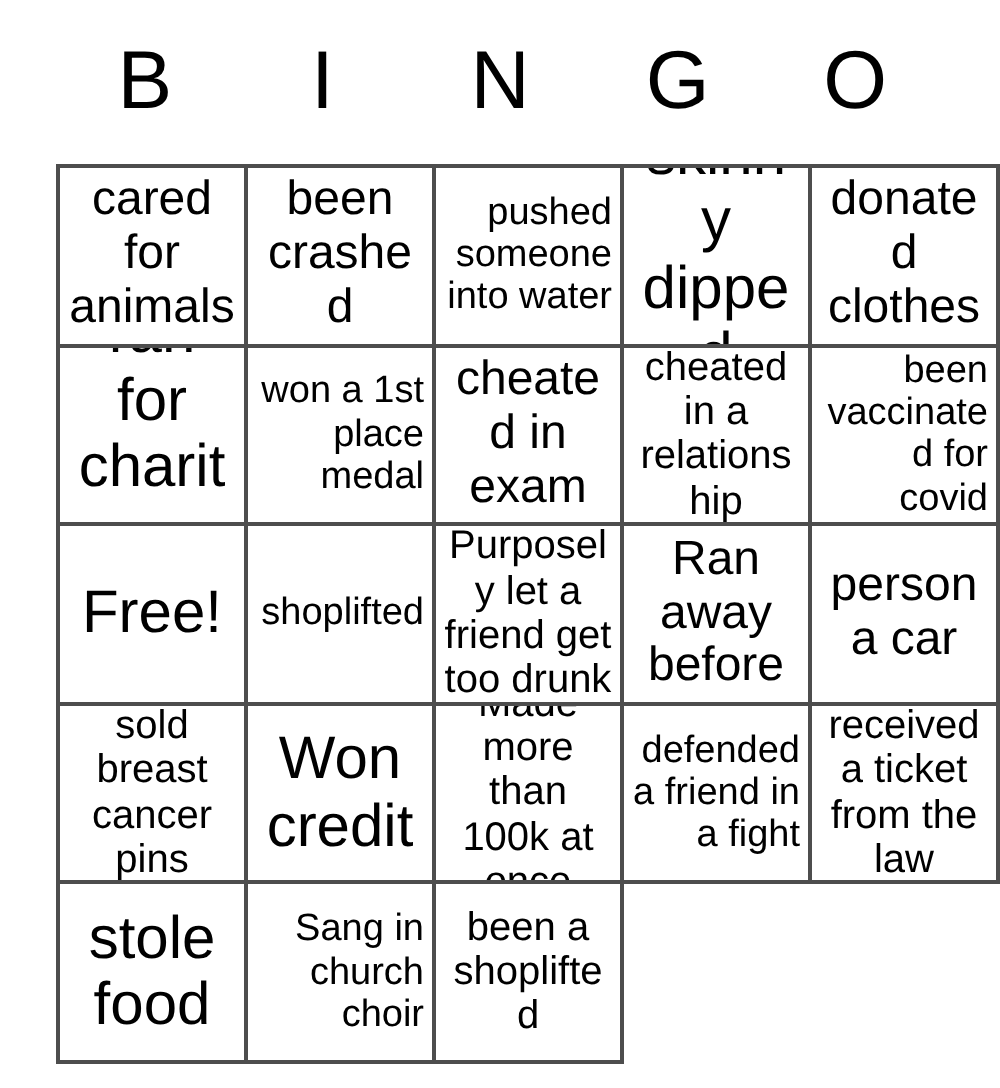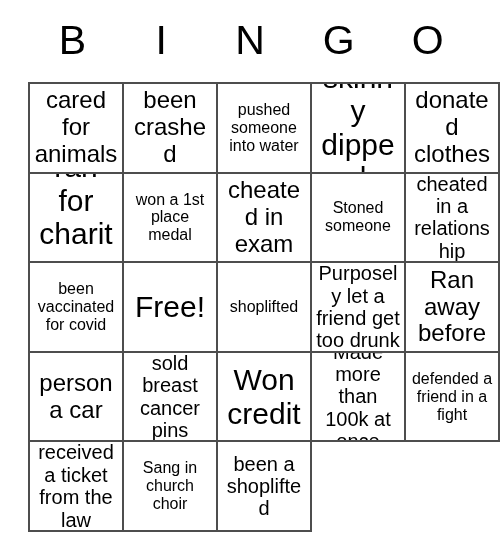--- a/index.html
+++ b/index.html
@@ -79,21 +79,21 @@
     width: 100%;
     text-align: center;
     line-height: 1.12;
     word-wrap: break-word;
     hyphens: none;
   }
 
   
   .fs-xl  { font-size: 30px; }
   .fs-lg  { font-size: 24px; }
-  .fs-md  { font-size: 16px; }
+  .fs-md  { font-size: 19px; text-align: right; }
   .fs-sm  { font-size: 20px; }
 </style>
 </head>
 <body>
 
 <div id="bingo-card">
 
   <div id="bingo-header">
     <div class="header-letter">B</div>
     <div class="header-letter">I</div>
@@ -122,23 +122,20 @@
     </div>
     <div class="bingo-cell">
       <span class="cell-text fs-xl">ran for charity</span>
     </div>
     <div class="bingo-cell">
       <span class="cell-text fs-md">won a 1st place medal</span>
     </div>
     <div class="bingo-cell">
       <span class="cell-text fs-lg">cheated in exam</span>
     </div>
-    <div class="bingo-cell">
-      <span class="cell-text fs-md">Stoned someone</span>
-    </div>
 
     <div class="bingo-cell">
       <span class="cell-text fs-sm">cheated in a relationship</span>
     </div>
     <div class="bingo-cell">
       <span class="cell-text fs-md">been vaccinated for covid</span>
     </div>
     <div class="bingo-cell">
       <span class="cell-text fs-xl">Free!</span>
     </div>
@@ -165,20 +162,23 @@
       <span class="cell-text fs-sm">Made more than 100k at once</span>
     </div>
 
     <div class="bingo-cell">
       <span class="cell-text fs-md">defended a friend in a fight</span>
     </div>
     <div class="bingo-cell">
       <span class="cell-text fs-sm">received a ticket from the law</span>
     </div>
     <div class="bingo-cell">
+      <span class="cell-text fs-xl">stole food</span>
+    </div>
+    <div class="bingo-cell">
       <span class="cell-text fs-md">Sang in church choir</span>
     </div>
     <div class="bingo-cell">
       <span class="cell-text fs-sm">been a shoplifted</span>
     </div>
 
   </div>
 </div>
 
 </body></html>

